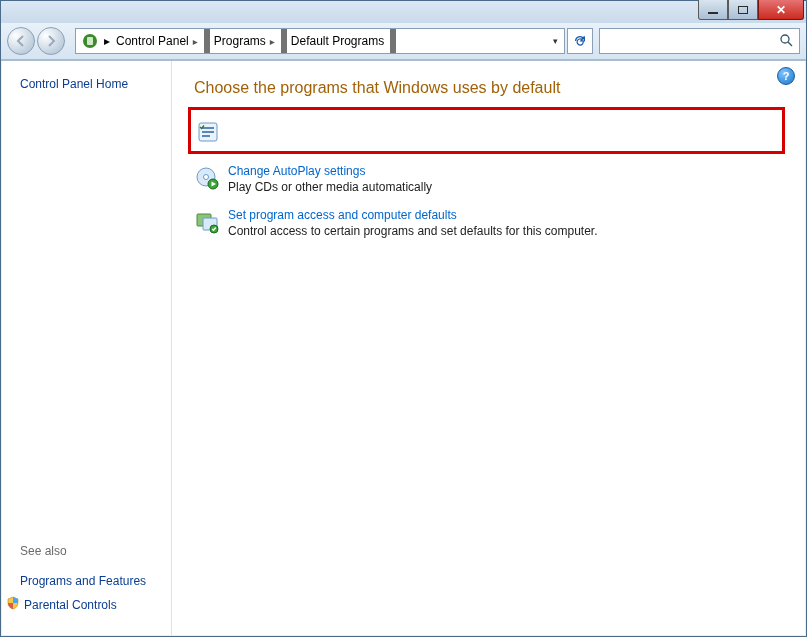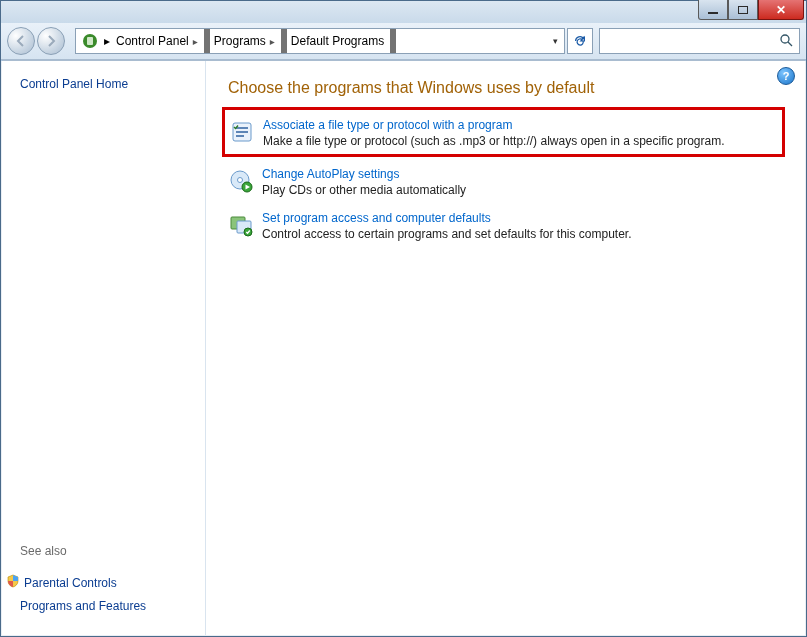--- a/index.html
+++ b/index.html
@@ -137,21 +137,21 @@
 
   
   .client {
     position:absolute;
     left:1px; right:1px; bottom:1px; top:59px;
     display:flex;
     background:#fff;
     border-top:1px solid #a9bcd0;
   }
   .sidebar {
-    width:204px;
+    width:170px;
     border-right:1px solid #d9e4ef;
     padding:16px 0 12px 18px;
     box-sizing:border-box;
     position:relative;
     background:#fff;
   }
   .sidebar .home {
     color:#0b3d91;
     font-size:12px;
   }
@@ -278,56 +278,52 @@
     </div>
   </div>
 
   <div class="client">
 
     <div class="sidebar">
       <div class="home">Control Panel Home</div>
 
       <div class="seealso-block">
         <div class="seealso-title">See also</div>
+        <div class="see-link">
+          <span>Programs and Features</span>
+        </div>
         <div class="see-link">
           <span class="shield">
             <svg width="14" height="14" viewBox="0 0 14 14">
                 <path d="M7 1 L12 3 V7 C12 10 9.5 12.5 7 13 C4.5 12.5 2 10 2 7 V3 Z" fill="#f4c94a" stroke="#b88a00" stroke-width="0.6"></path>
                 <path d="M7 1 L12 3 V7 H7 Z" fill="#4aa3f4"></path>
                 <path d="M7 13 C4.5 12.5 2 10 2 7 H7 Z" fill="#e05a4a"></path>
               </svg>
           </span>
           <span>Parental Controls</span>
-        </div>
-        <div class="see-link">
-          <span>Programs and Features</span>
         </div>
       </div>
     </div>
 
     <div class="main">
       <div class="help-icon">?</div>
       <h1>Choose the programs that Windows uses by default</h1>
 
 
       <div class="highlight-box">
         <div class="task" style="margin:0;">
           <div class="task-icon">
             <svg width="24" height="24" viewBox="0 0 24 24">
                 <rect x="3" y="3" width="18" height="18" rx="2" fill="#eaf2fb" stroke="#6a9acb"></rect>
                 <line x1="6" y1="8" x2="18" y2="8" stroke="#3a6aa6" stroke-width="1.6"></line>
                 <line x1="6" y1="12" x2="18" y2="12" stroke="#3a6aa6" stroke-width="1.6"></line>
                 <line x1="6" y1="16" x2="14" y2="16" stroke="#3a6aa6" stroke-width="1.6"></line>
                 <path d="M4 7 L5.5 8.5 L8 5.5" fill="none" stroke="#2a7a2a" stroke-width="1.4"></path>
               </svg>
           </div>
-          <div class="task-body">
-            <div class="link">Associate a file type or protocol with a program</div>
-            <div class="desc">Make a file type or protocol (such as .mp3 or http://) always open in a specific program.</div>
-          </div>
         </div>
       </div>
 
       <div class="task">
         <div class="task-icon">
           <svg width="24" height="24" viewBox="0 0 24 24">
               <circle cx="11" cy="11" r="9" fill="#d9e9f8" stroke="#6a9acb"></circle>
               <circle cx="11" cy="11" r="2.5" fill="#fff" stroke="#6a9acb"></circle>
               <circle cx="18" cy="18" r="5" fill="#3aa53a" stroke="#1a6a1a"></circle>
               <path d="M16.5 15.5 L21 18 L16.5 20.5 Z" fill="#fff"></path>

